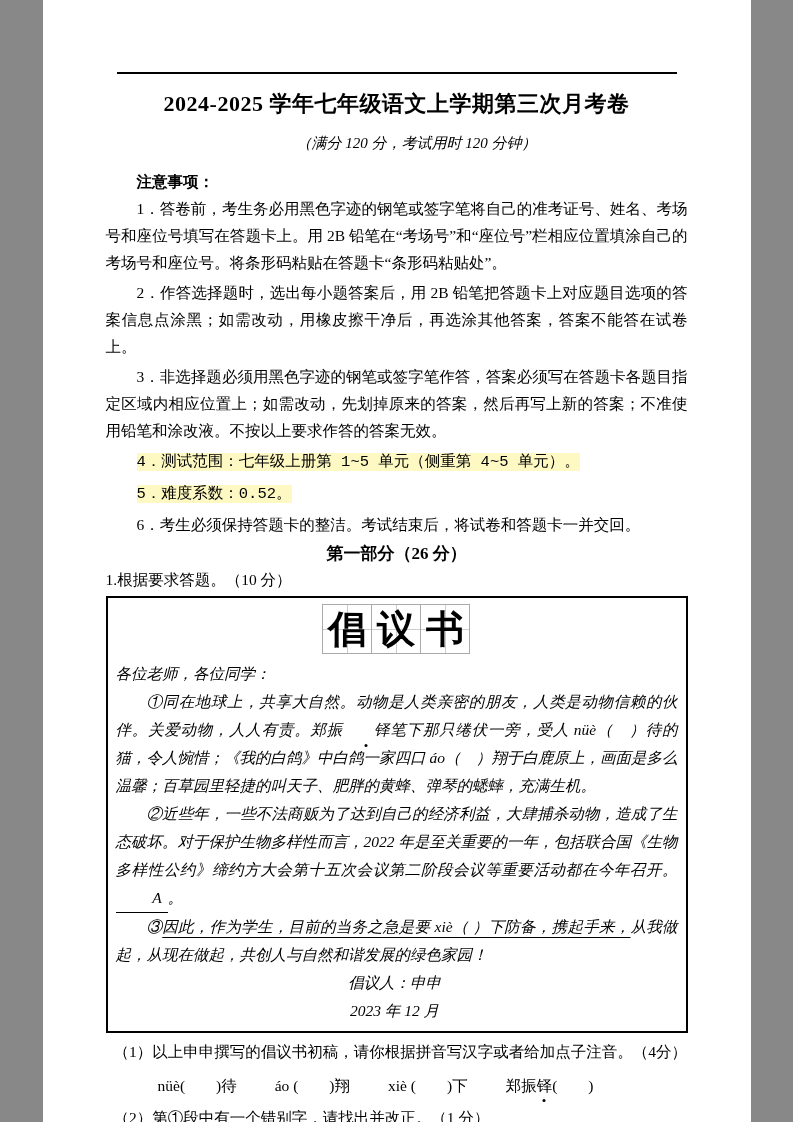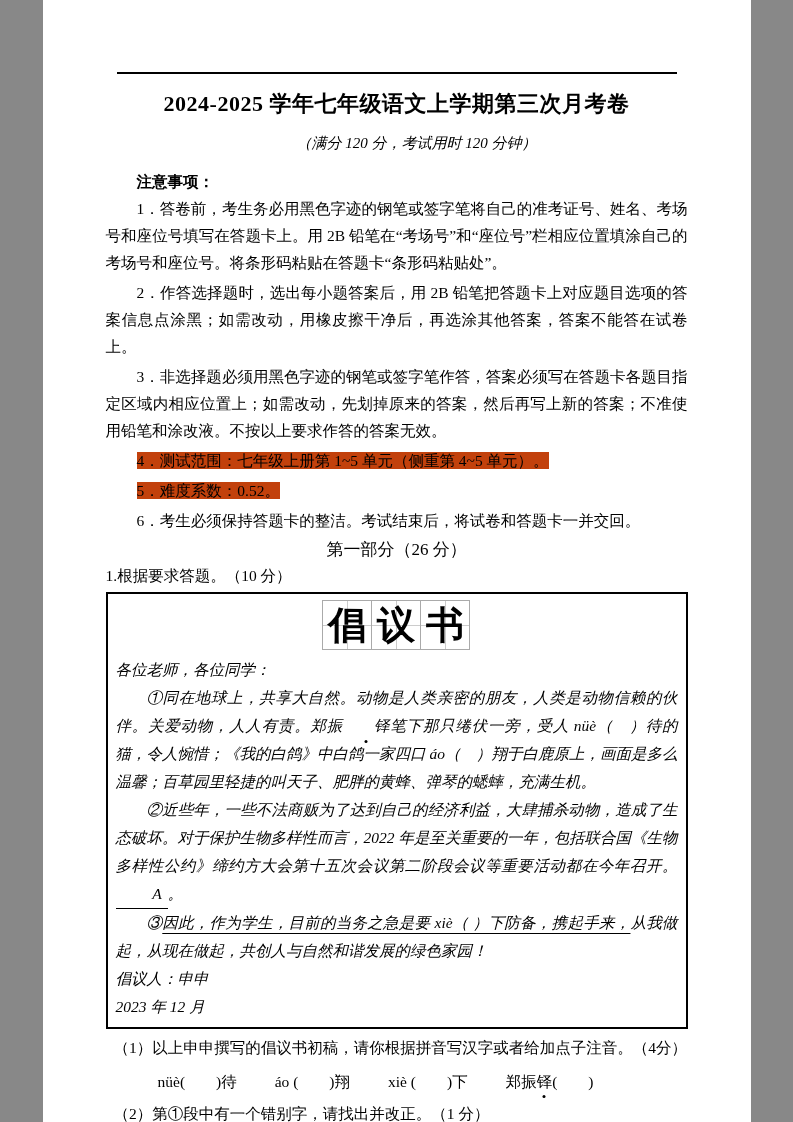--- a/index.html
+++ b/index.html
@@ -20,37 +20,37 @@
   }
   .content { margin:0 63px; font-size:15.5px; }
   .notice-heading {
     font-family:"Liberation Sans","DejaVu Sans",sans-serif;
     font-weight:bold; font-size:15.5px;
     margin:14px 0 0 0; text-indent:2em; line-height:27px;
   }
   .notice-item {
     margin:0 0 3px 0; line-height:27px; text-indent:2em; text-align:justify;
   }
-  .hl { background:#c2410c; }
-  .part-heading { text-align:center; font-size:17px; font-weight:normal; margin:2px 0 0 0; line-height:25px; }
+  .hl { background:#fef9c3;font-family:Liberation Mono, monospace; }
+  .part-heading { text-align:center; font-size:17px; font-weight:bold; margin:2px 0 0 0; line-height:25px; }
   .q-label { margin:1px 0 0 0; line-height:25px; }
   .q-sub { margin:6px 0 0 0; line-height:26px; padding-left:8px; }
   .proposal-box { border:2px solid #000; margin-top:4px; padding:4px 8px 6px 8px; }
   .tian-row { display:flex; justify-content:center; margin:2px 0 6px 0; }
   .tian {
     width:48px; height:48px; border:1px solid #aaaaaa; margin-left:-1px;
     display:flex; align-items:center; justify-content:center;
     font-size:38px; font-weight:bold; line-height:1;
     background-image:linear-gradient(#cccccc,#cccccc),linear-gradient(#cccccc,#cccccc);
     background-size:1px 100%,100% 1px; background-position:center center;
     background-repeat:no-repeat;
   }
   .k { margin:0; line-height:28px; text-align:justify; font-style:italic; }
   .indent { text-indent:2em; }
-  .sign { text-align:left; padding-right:4px; }
+  .sign { text-align:center; padding-right:4px; }
   .ul-seg { text-decoration:underline; text-underline-offset:5px; }
   .blank-a {
     display:inline-block; min-width:52px; text-align:center;
     border-bottom:1.5px solid #000;
   }
   .dot-under { position:relative; display:inline-block; }
   .dot-under::after {
     content:""; position:absolute; left:50%; bottom:-3px;
     width:3px; height:3px; background:#000; border-radius:50%;
     transform:translateX(-50%);

